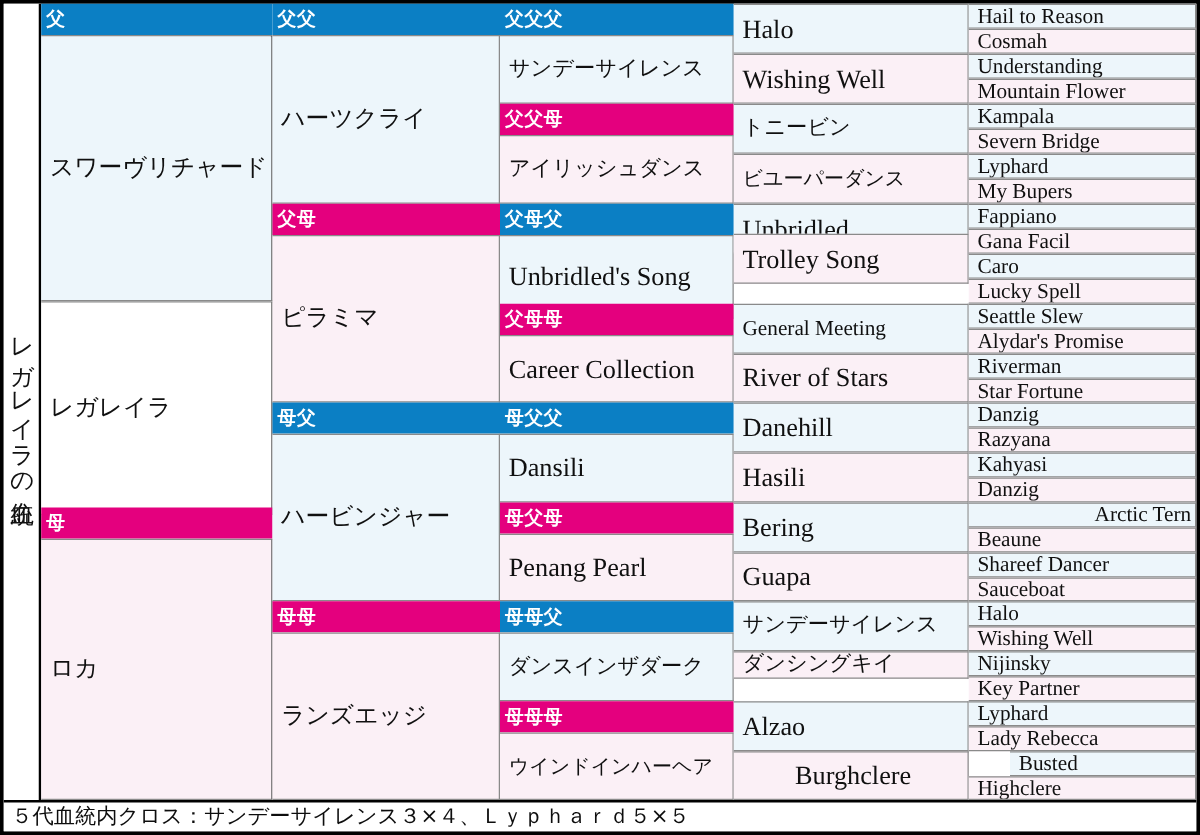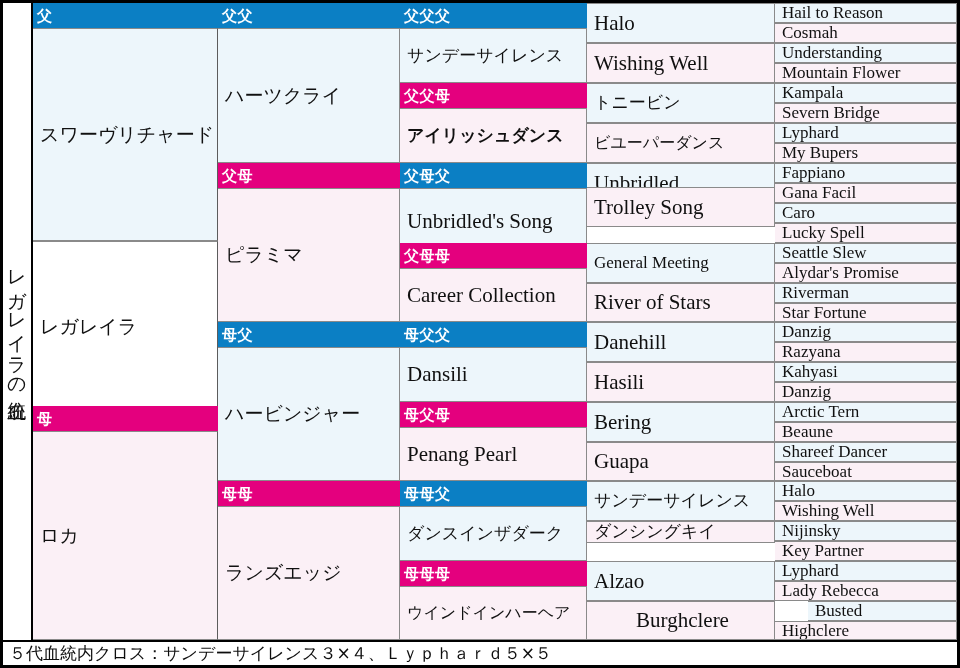--- a/index.html
+++ b/index.html
@@ -223,21 +223,21 @@
     </div>
 
     <div class="col col-3">
 
       <div class="cell gen-label gen-sire" style="top:0px;height:25px;">父父父</div>
       <div class="cell name-cell tint-sire" style="top:25px;height:55px;">
         <span class="name-jp-sm">サンデーサイレンス</span>
       </div>
 
       <div class="cell gen-label gen-dam" style="top:80px;height:25px;">父父母</div>
-      <div class="cell name-cell tint-dam" style="top:105px;height:55px;font-weight:bold;">
+      <div class="cell name-cell tint-dam" style="top:105px;height:55px;">
         <span class="name-jp-sm">アイリッシュダンス</span>
       </div>
 
       <div class="cell gen-label gen-sire" style="top:160px;height:25px;">父母父</div>
       <div class="cell name-cell tint-sire" style="top:185px;height:67px;">
         <span class="name-en">Unbridled's Song</span>
       </div>
 
       <div class="cell gen-label gen-dam" style="top:240px;height:25px;">父母母</div>
       <div class="cell name-cell tint-dam" style="top:265px;height:54px;">
@@ -370,21 +370,21 @@
         </div>
       <div class="cell name-cell tint-dam" style="top:339px;height:20px;">
           <span class="name-en-sm">Razyana</span>
         </div>
       <div class="cell name-cell tint-sire" style="top:359px;height:20px;">
           <span class="name-en-sm">Kahyasi</span>
         </div>
       <div class="cell name-cell tint-dam" style="top:379px;height:20px;">
           <span class="name-en-sm">Danzig</span>
         </div>
-      <div class="cell name-cell tint-sire" style="top:399px;height:20px;">
+      <div class="cell name-cell tint-sire" style="top:399px;height:20px;justify-content:flex-end;">
           <span class="name-en-sm">Arctic Tern</span>
         </div>
       <div class="cell name-cell tint-dam" style="top:419px;height:20px;">
           <span class="name-en-sm">Beaune</span>
         </div>
       <div class="cell name-cell tint-sire" style="top:439px;height:20px;">
           <span class="name-en-sm">Shareef Dancer</span>
         </div>
       <div class="cell name-cell tint-dam" style="top:459px;height:19px;">
           <span class="name-en-sm">Sauceboat</span>

